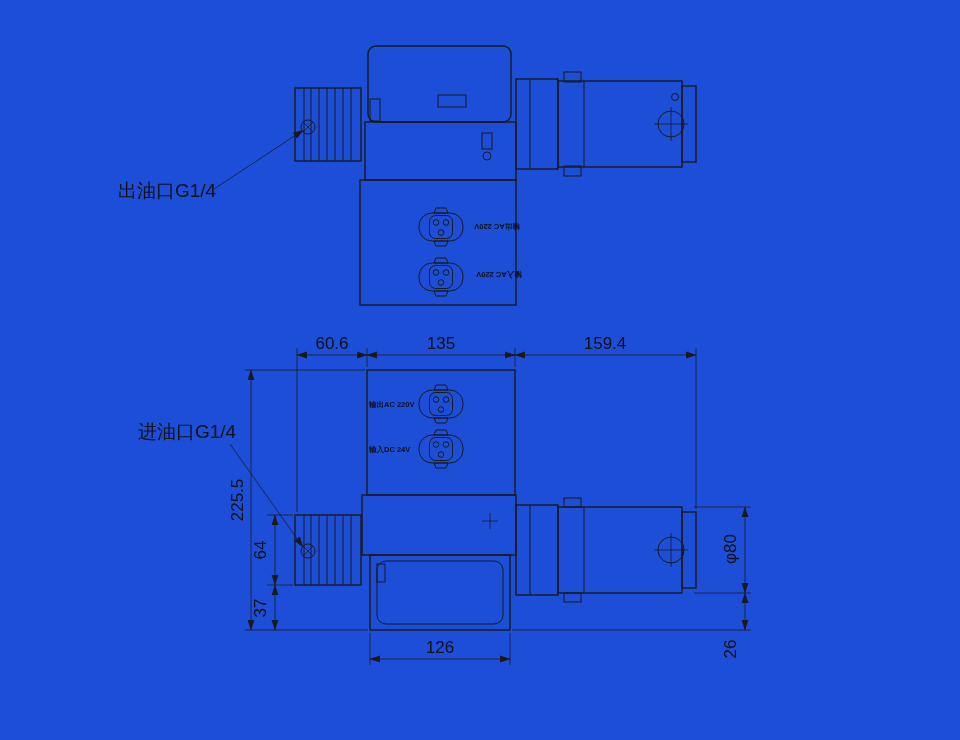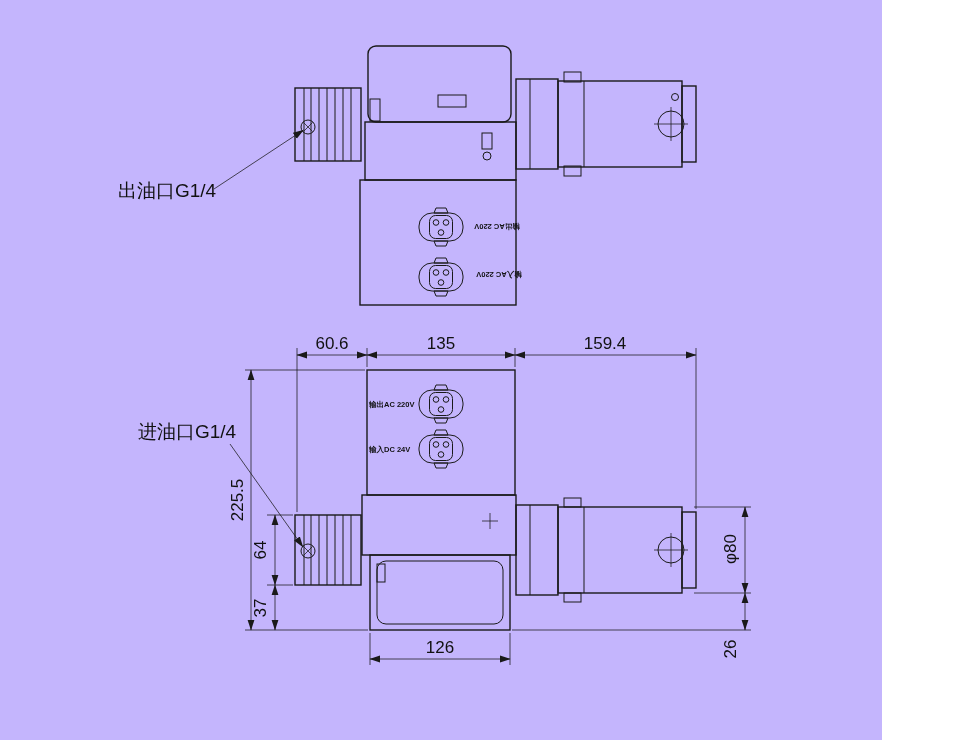--- a/index.html
+++ b/index.html
@@ -1,17 +1,17 @@
 <!DOCTYPE html>
 <html><head>
 <meta charset="utf-8">
 <style>
   html,body { margin:0; padding:0; background:#ffffff; }
   .canvas {
-    width:882px; height:740px; position:relative; background:#c4b5fd;
+    width:960px; height:740px; position:relative; background:#1d4ed8;
     font-family:"Liberation Sans","DejaVu Sans",sans-serif;
     overflow:hidden;
     text-decoration:underline;
   }
   svg { display:block; }
   .o  { fill:none; stroke:#1a1a1a; stroke-width:1.4; }
   .o2 { fill:none; stroke:#1a1a1a; stroke-width:1; }
   .t  { fill:none; stroke:#1a1a1a; stroke-width:0.75; }
   .dimtxt { font-size:17px; fill:#111; }
   .lbl    { font-size:19px; fill:#111; }

